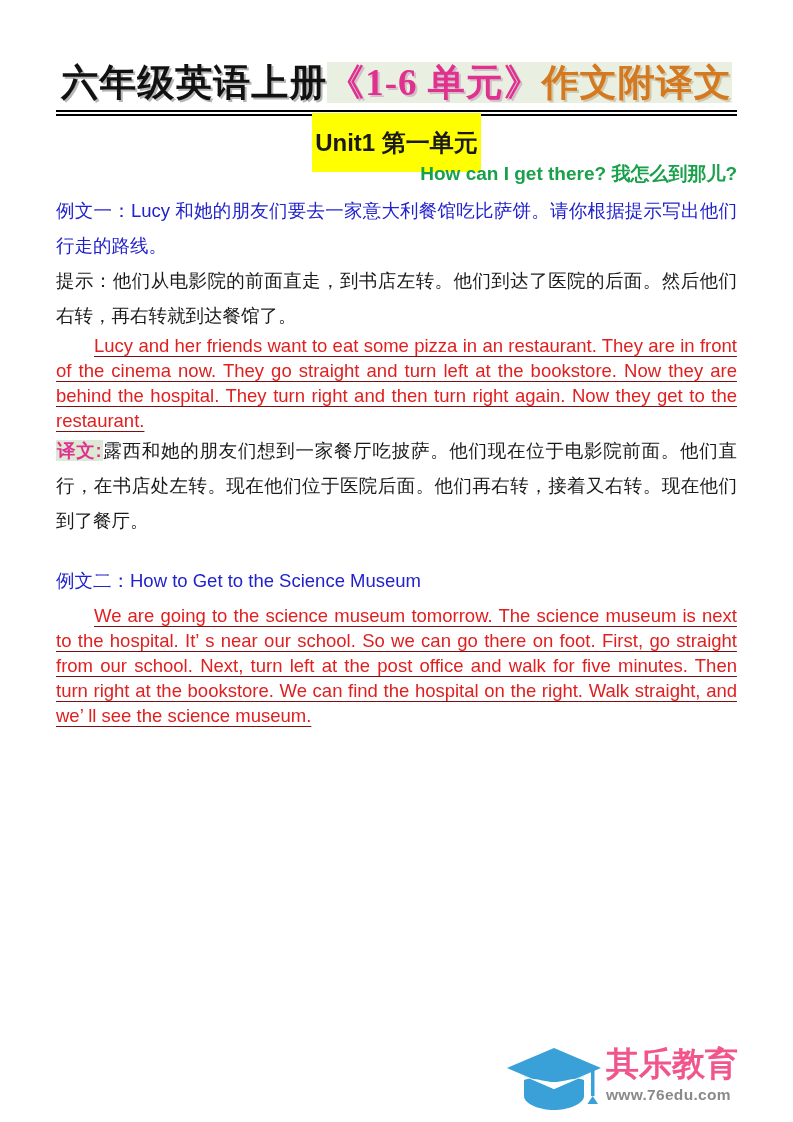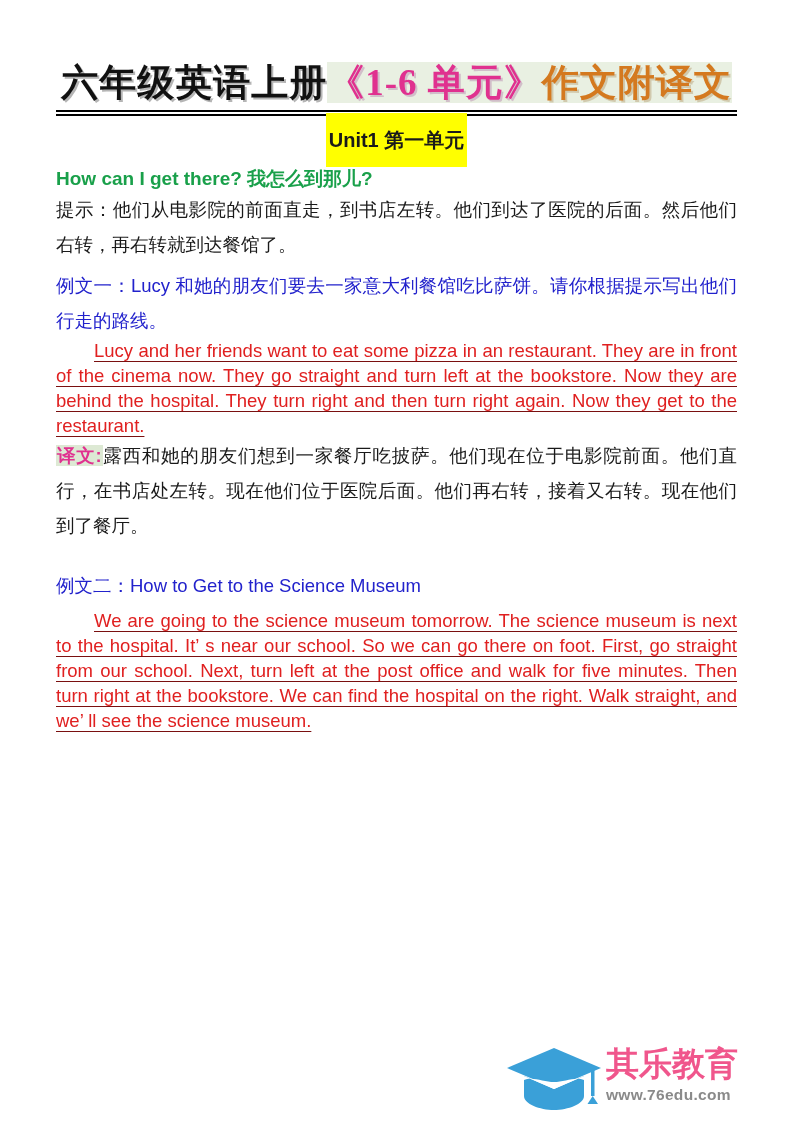--- a/index.html
+++ b/index.html
@@ -66,30 +66,30 @@
     box-sizing: content-box;
   }
 
   
   .unit-heading {
     text-align: center;
     margin-top: 11px;
     white-space: nowrap;
   }
   .unit-heading span {
-    font-size: 20px;
+    font-size: 24px;
     font-weight: 700;
     color: #1a1a1a;
     background: #ffff00;
     padding: 16px 3px;
   }
 
   .lesson-title {
-    text-align: left;
-    margin-top: 12px;
+    text-align: right;
+    margin-top: 2px;
     font-size: 19px;
     font-weight: 700;
     color: #19a04a;
     white-space: nowrap;
   }
 
   
   .p {
     font-size: 18.5px;
     line-height: 35px;
@@ -193,23 +193,23 @@
     </span>
   </div>
   <div class="title-rule"></div>
 
   <div class="unit-heading">
     <span>Unit1 第一单元</span>
   </div>
 
   <div class="lesson-title">How can I get there? 我怎么到那儿?</div>
 
+  <p class="p p-blue prompt-para">例文一：Lucy 和她的朋友们要去一家意大利餐馆吃比萨饼。请你根据提示写出他们行走的路线。</p>
+
   <p class="p p-black hint-para">提示：他们从电影院的前面直走，到书店左转。他们到达了医院的后面。然后他们右转，再右转就到达餐馆了。</p>
-
-  <p class="p p-blue prompt-para">例文一：Lucy 和她的朋友们要去一家意大利餐馆吃比萨饼。请你根据提示写出他们行走的路线。</p>
 
   <p class="essay"><span class="u">Lucy and her friends want to eat some pizza in an restaurant. They are in front of the cinema now. They go straight and turn left at the bookstore. Now they are behind the hospital. They turn right and then turn right again. Now they get to the restaurant.</span></p>
 
   <p class="trans"><span class="trans-label">译文:</span><span>露西和她的朋友们想到一家餐厅吃披萨。他们现在位于电影院前面。他们直行，在书店处左转。现在他们位于医院后面。他们再右转，接着又右转。现在他们到了餐厅。</span></p>
 
   <p class="p example2-head"><span>例文二：</span><span>How to Get to the Science Museum</span></p>
 
   <p class="essay essay2"><span class="u">We are going to the science museum tomorrow. The science museum is next to the hospital. It’ s near our school. So we can go there on foot. First, go straight from our school. Next, turn left at the post office and walk for five minutes. Then turn right at the bookstore. We can find the hospital on the right. Walk straight, and we’ ll see the science museum.</span></p>
 
 

